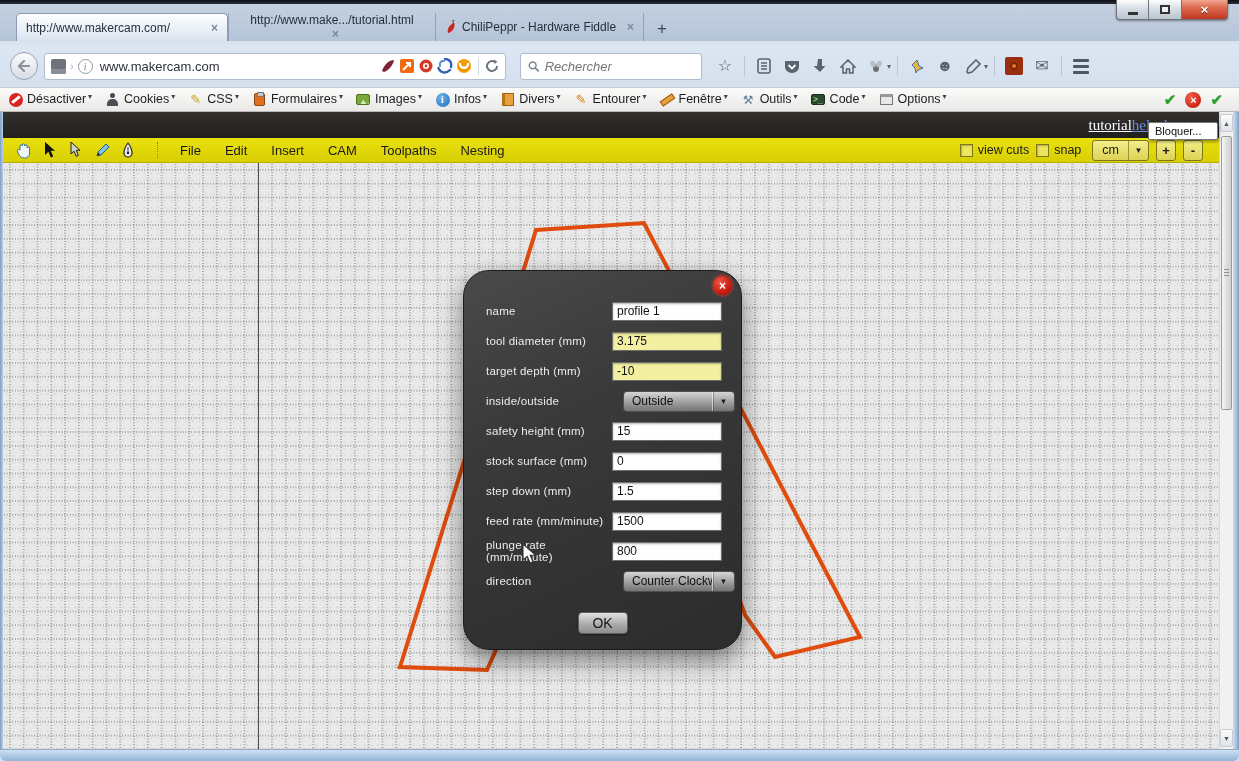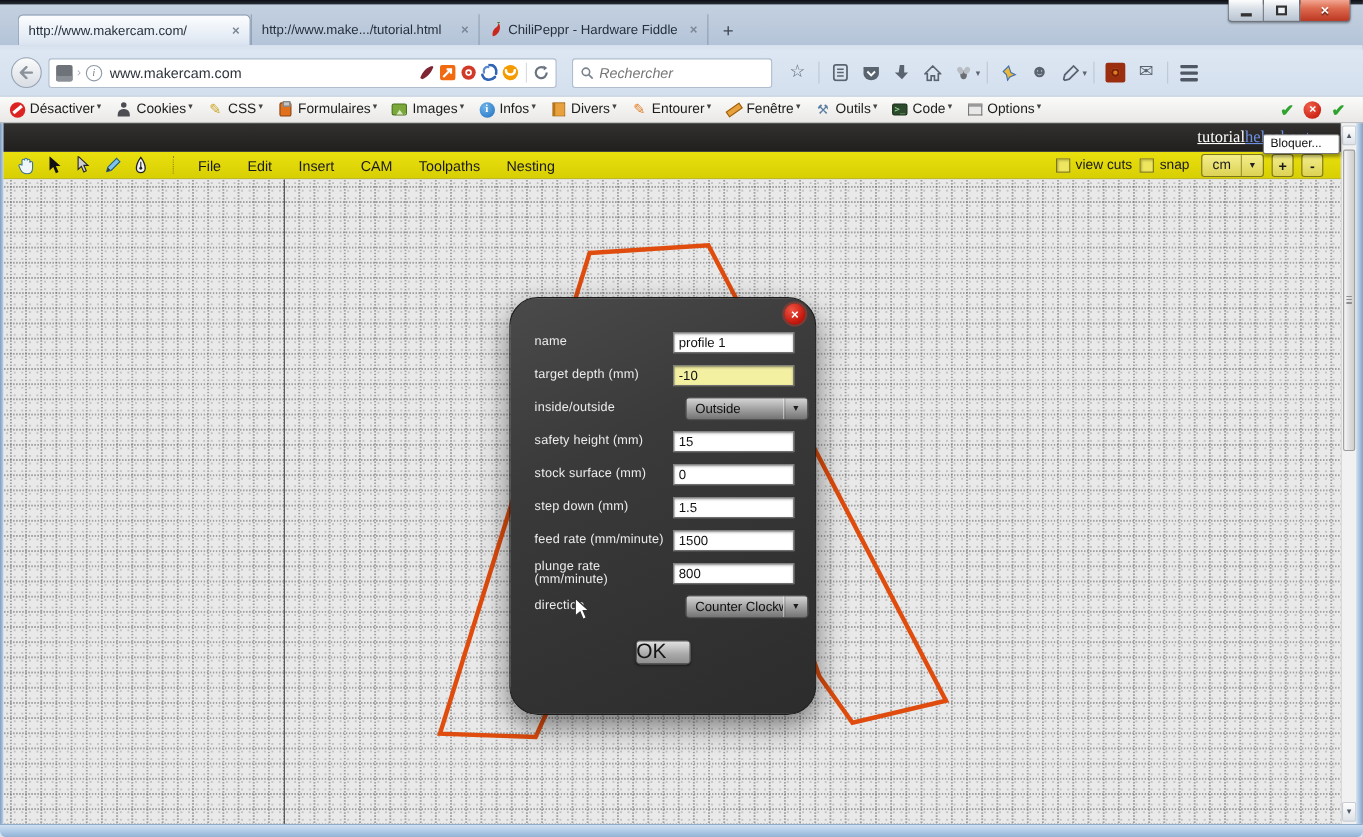--- a/index.html
+++ b/index.html
@@ -34,21 +34,21 @@
 
   
   .tabbar { position:absolute; left:0; top:0; width:100%; height:41px;
     background:linear-gradient(#c6d2e1,#b4c4d8);text-decoration:underline; }
   .tabs { position:absolute; left:16px; bottom:0; display:flex; align-items:flex-end; height:30px; }
   .tab { height:28px; display:flex; align-items:center; padding:0 9px; font-size:12px; color:#26303c; cursor:default; }
   .tab .tab-title { white-space:nowrap; }
   .tab.active { background:linear-gradient(#fcfdfe,#e2eaf4 80%,#d9e2ef);
     border:1px solid #8b9cb2; border-bottom:none; border-radius:5px 5px 0 0; width:212px; }
   .tab.inactive { border-right:1px solid rgba(90,110,135,.45); width:208px; }
-  .tab.inactive.first-inactive { border-left:1px solid rgba(90,110,135,.45); }
+  .tab.inactive.first-inactive { border-left:1px solid rgba(90,110,135,.45);flex-direction:column; }
   .tab .spacer { flex:1; }
   .tab-close { color:#7c8796; font-size:12px; font-weight:bold; margin-left:7px; cursor:pointer; }
   .newtab-btn { width:24px; height:24px; margin-left:6px; display:flex; align-items:center;
     justify-content:center; font-size:17px; color:#3d4753; cursor:pointer; border-radius:3px; }
   .chili { width:11px; height:14px; margin-right:6px; flex:0 0 auto; }
 
   
   .navbar { position:absolute; left:0; top:45px; width:100%; height:43px;
     background:linear-gradient(#dde7f3,#d4dfee); display:flex; align-items:center; padding:0 10px;
     border-bottom:1px solid #c2cdda; }
@@ -172,22 +172,22 @@
     font-family:"Liberation Sans",sans-serif; outline:none; }
   .dlg-input.hl { background:#f4f0a2; }
   .dlg-select { width:112px; height:21px; margin-right:6px; border:1px solid #515151; border-radius:4px;
     background:linear-gradient(#d6d6d6,#9e9e9e 55%,#747474); display:flex; align-items:center;
     cursor:pointer; overflow:hidden; }
   .dlg-select .sel-val { flex:1; font-size:12px; color:#101010; padding-left:8px; white-space:nowrap; overflow:hidden; }
   .dlg-select .sel-arrow { width:22px; height:100%; border-left:1px solid rgba(255,255,255,.55);
     box-shadow:inset 1px 0 0 rgba(0,0,0,.25); display:flex; align-items:center; justify-content:center;
     font-size:8px; color:#1c1c1c; }
   .dlg-ok { display:block; margin:16px auto 0; width:50px; height:22px; border:1px solid #5e5e5e; border-radius:4px;
-    background:linear-gradient(#e2e2e2,#a8a8a8 60%,#8f8f8f); font-size:19px; color:#151515;
-    line-height:20px; cursor:pointer; box-shadow:0 1px 2px rgba(0,0,0,.4); }
+    background:linear-gradient(#e2e2e2,#a8a8a8 60%,#8f8f8f); font-size:14px; color:#151515;
+    text-align:center; line-height:20px; cursor:pointer; box-shadow:0 1px 2px rgba(0,0,0,.4); }
 
   
   .scrollbar { width:14px; background:#f1f1f1; border-left:1px solid #d8d8d8; position:relative; }
   .sb-btn { position:absolute; left:0; width:100%; height:18px; display:flex; align-items:center;
     justify-content:center; font-size:7px; color:#4f5a66; background:linear-gradient(#fdfdfd,#dfe3e8);
     border:1px solid #c7ccd2; border-radius:2px; cursor:pointer; }
   .sb-btn.up { top:2px; }
   .sb-btn.down { bottom:2px; }
   .sb-thumb { position:absolute; left:1px; right:1px; top:24px; height:274px;
     background:linear-gradient(90deg,#f8f8f8,#dedede 50%,#cfcfcf); border:1px solid #9b9b9b;
@@ -513,20 +513,24 @@
         </svg>
 
         <div class="dialog">
           <div class="dlg-close">×</div>
 
           <div class="dlg-row">
             <span class="dlg-label">name</span>
             <input class="dlg-input" value="profile 1" style="">
           </div>
           <div class="dlg-row">
+            <span class="dlg-label">tool diameter (mm)</span>
+            <input class="dlg-input hl" value="3.175" style="">
+          </div>
+          <div class="dlg-row">
             <span class="dlg-label">target depth (mm)</span>
             <input class="dlg-input hl" value="-10" style="">
           </div>
           <div class="dlg-row">
             <span class="dlg-label">inside/outside</span>
             <div class="dlg-select">
               <span class="sel-val">Outside</span>
               <span class="sel-arrow">▼</span>
             </div>
           </div>

